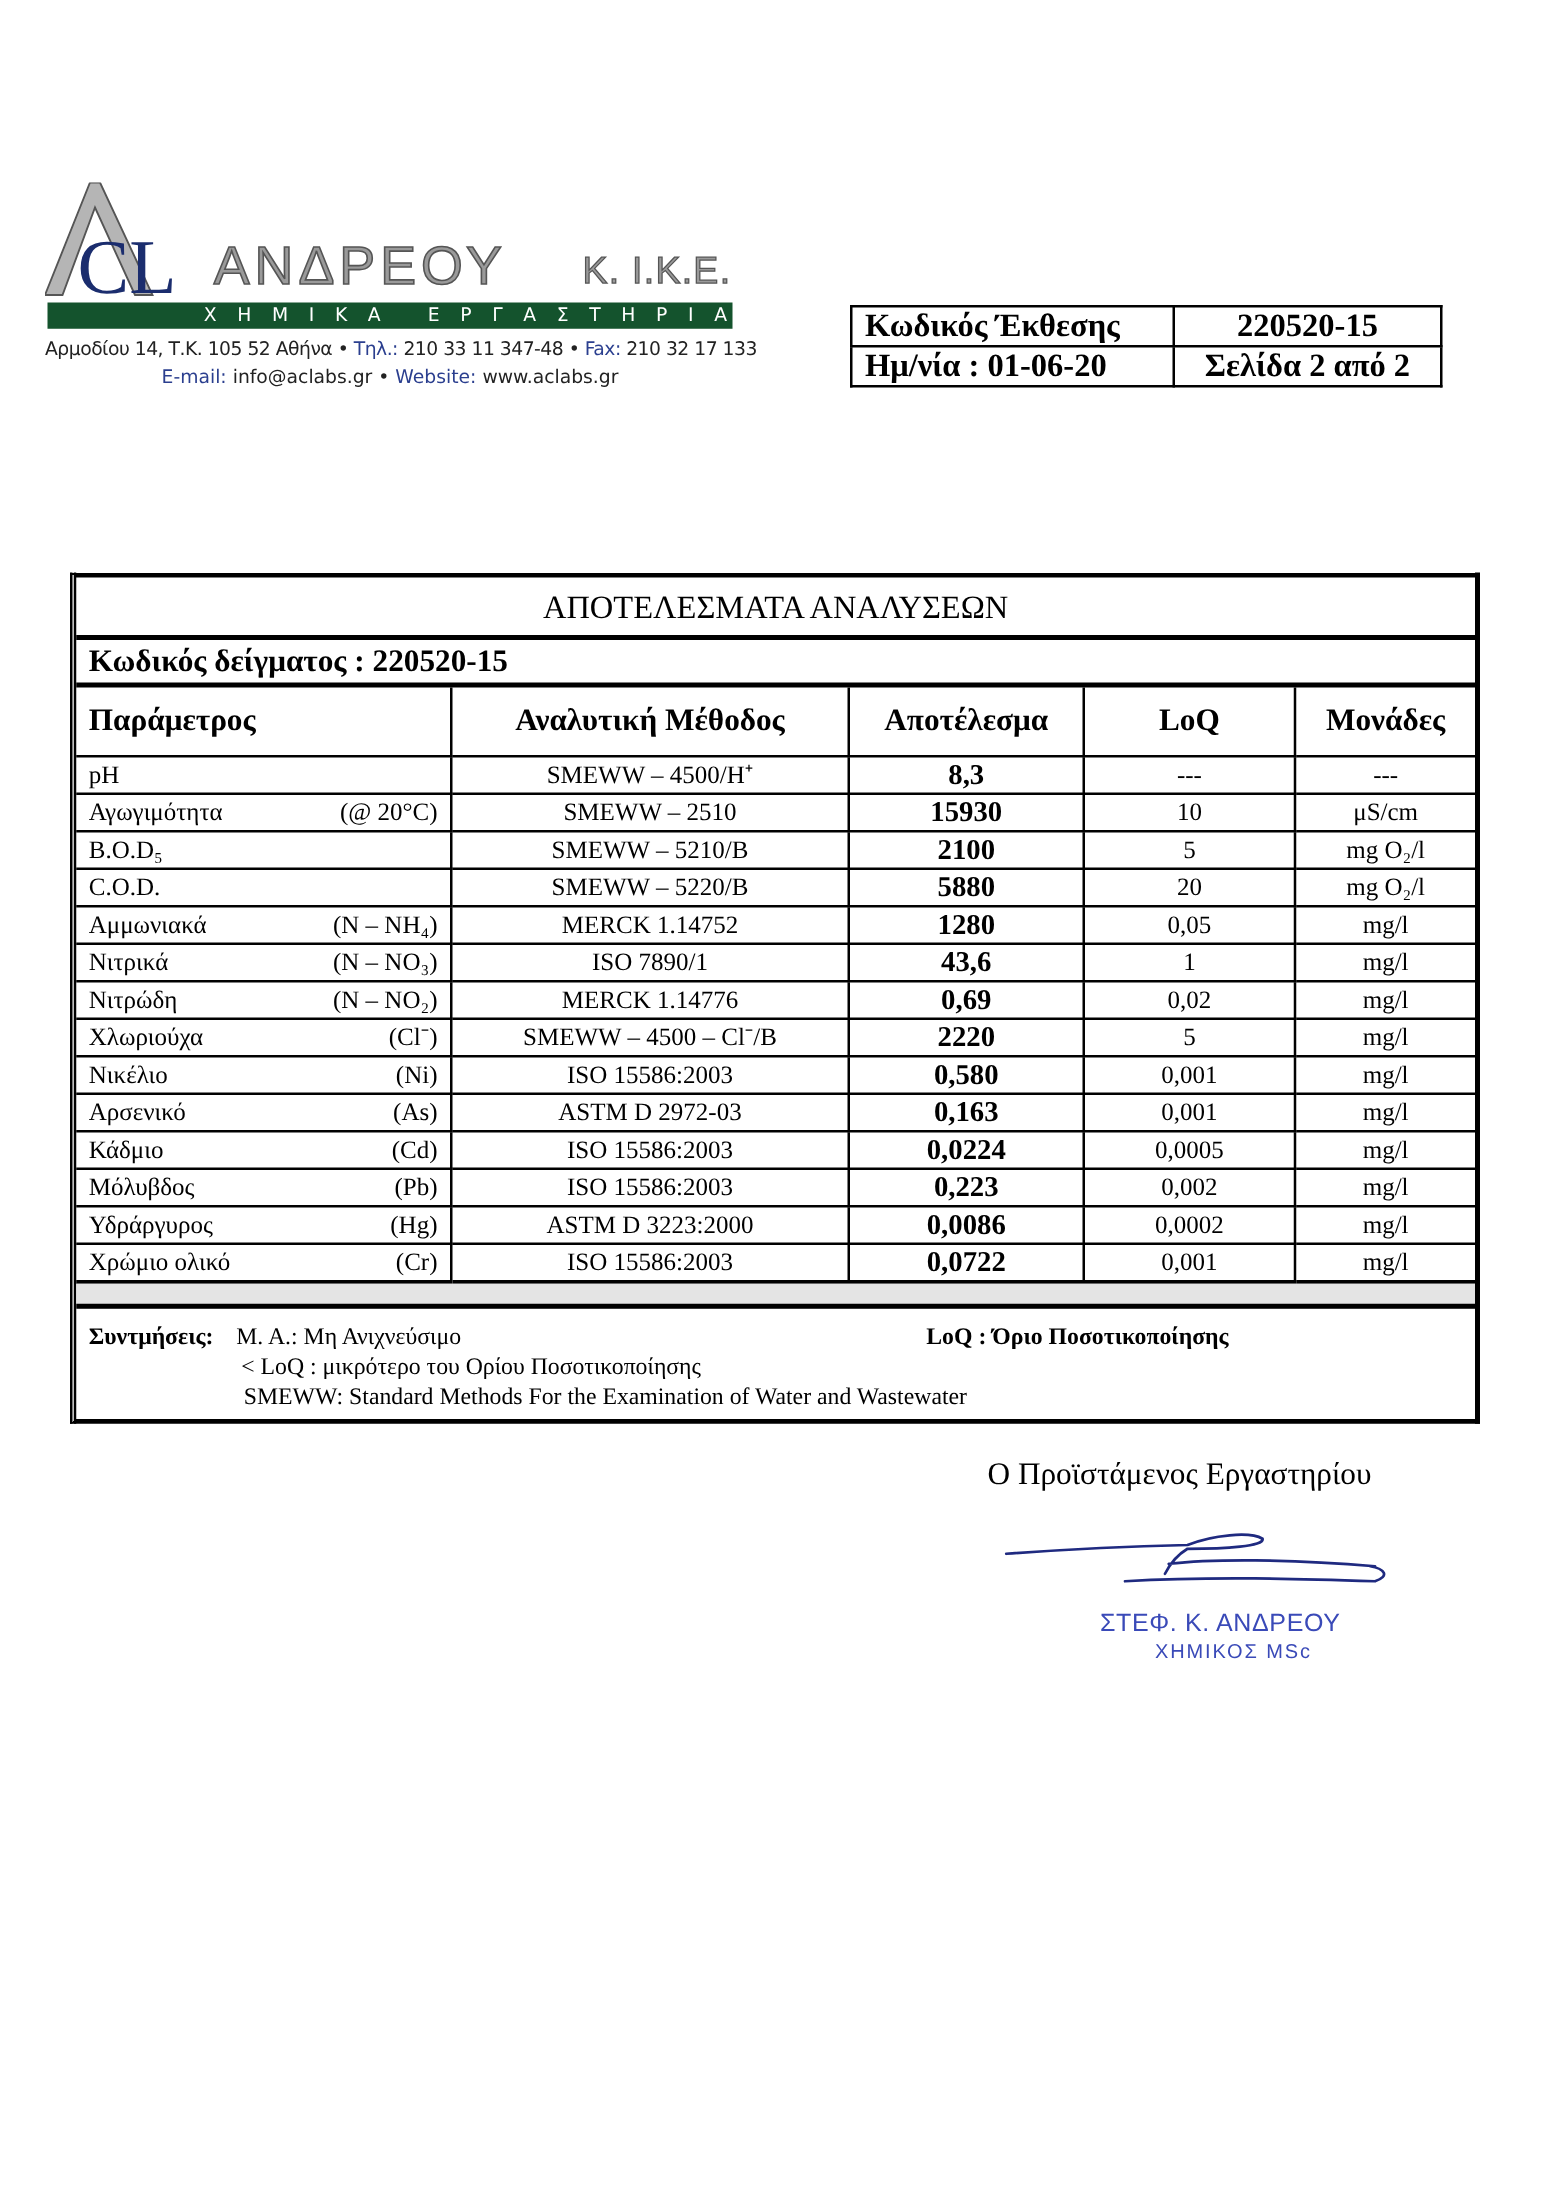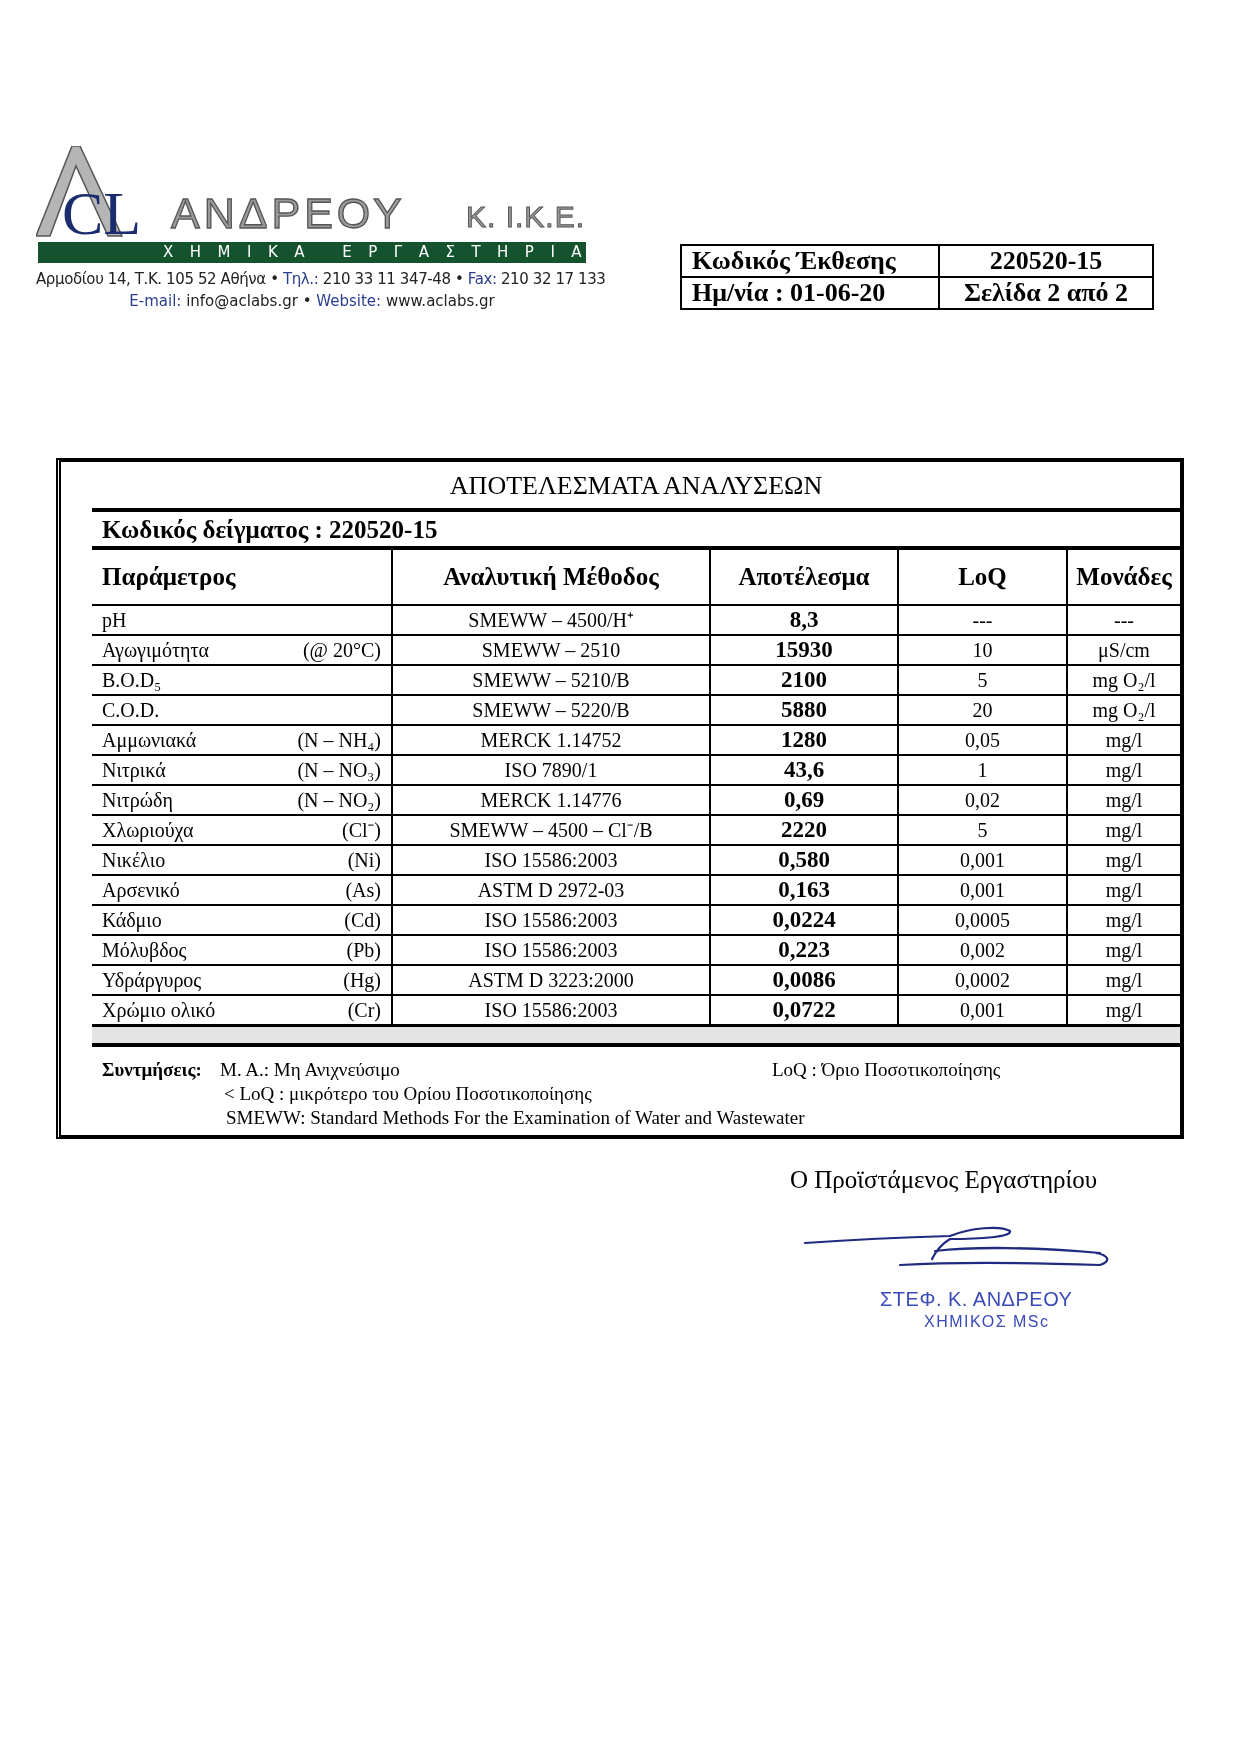--- a/index.html
+++ b/index.html
@@ -16,21 +16,21 @@
   .logo-contact { position:absolute; left:0; top:146px; width:552px; text-align:center; font-family:"DejaVu Sans", sans-serif; font-size:15px; color:#222; white-space:nowrap; }
   .lbl-blue { color:#2b3f8f; }
 
   
   .info-box { position:absolute; left:680px; top:244px; width:474px; border:2px solid #000; border-collapse:collapse; }
   .info-box td { border:2px solid #000; font-weight:bold; font-size:26px; height:30px; padding:0 10px; white-space:nowrap; line-height:30px; }
   .info-box td.c1 { width:236px; text-align:left; }
   .info-box td.c2 { text-align:center; }
 
   
-  .results { position:absolute; left:56px; top:458px; width:1128px; border:4px solid #000; border-left:5px double #000; box-sizing:border-box;padding-left:31px; }
+  .results { position:absolute; left:56px; top:458px; width:1128px; border:4px solid #000; border-left:5px double #000; box-sizing:border-box; }
   .res-title { height:46px; border-bottom:4px solid #000; text-align:center; font-size:26px; line-height:48px; }
   .res-sample { height:34px; border-bottom:4px solid #000; font-weight:bold; font-size:25px; line-height:36px; padding-left:10px; }
   table.grid { width:100%; border-collapse:collapse; table-layout:fixed; }
   table.grid th, table.grid td { border-right:2px solid #000; border-bottom:2px solid #000; padding:0; }
   table.grid th:last-child, table.grid td:last-child { border-right:none; }
   table.grid th { height:54px; font-size:25px; font-weight:bold; }
   table.grid th.p { text-align:left; padding-left:10px; }
   table.grid td { height:28px; font-size:20px; line-height:28px; text-align:center; white-space:nowrap; }
   table.grid td.param { text-align:left; padding:0 10px; }
   .param-name { float:left; }
@@ -39,21 +39,21 @@
   table.grid tr.last td { border-bottom:3px solid #000; }
   col.c-param { width:300px; }
   col.c-method { width:318px; }
   col.c-result { width:188px; }
   col.c-loq { width:169px; }
   col.c-unit { width:auto; }
   .grey-band { height:16px; background:#e4e4e4; border-bottom:4px solid #000; }
   .abbr { position:relative; height:88px; font-size:19px; }
   .abbr-label { position:absolute; left:10px; top:12px; font-weight:bold;text-align:center; }
   .abbr-l1 { position:absolute; left:128px; top:12px; }
-  .abbr-l1b { position:absolute; left:680px; top:12px; }
+  .abbr-l1b { position:absolute; left:680px; top:12px;font-weight:bold; }
   .abbr-l2 { position:absolute; left:132px; top:36px; }
   .abbr-l3 { position:absolute; left:134px; top:60px; }
 
   
   .sig-title { position:absolute; left:790px; top:1166px; font-size:25px; white-space:nowrap; }
   .sig-stroke { position:absolute; left:800px; top:1225px; width:320px; height:60px; }
   .stamp-l1 { position:absolute; left:880px; top:1288px; font-family:"Liberation Sans", sans-serif; font-size:20px; color:#3a4ab8; letter-spacing:0.5px; white-space:nowrap; }
   .stamp-l2 { position:absolute; left:924px; top:1313px; font-family:"Liberation Sans", sans-serif; font-size:16px; color:#3a4ab8; letter-spacing:1.5px; white-space:nowrap; }
 </style>
 </head>

